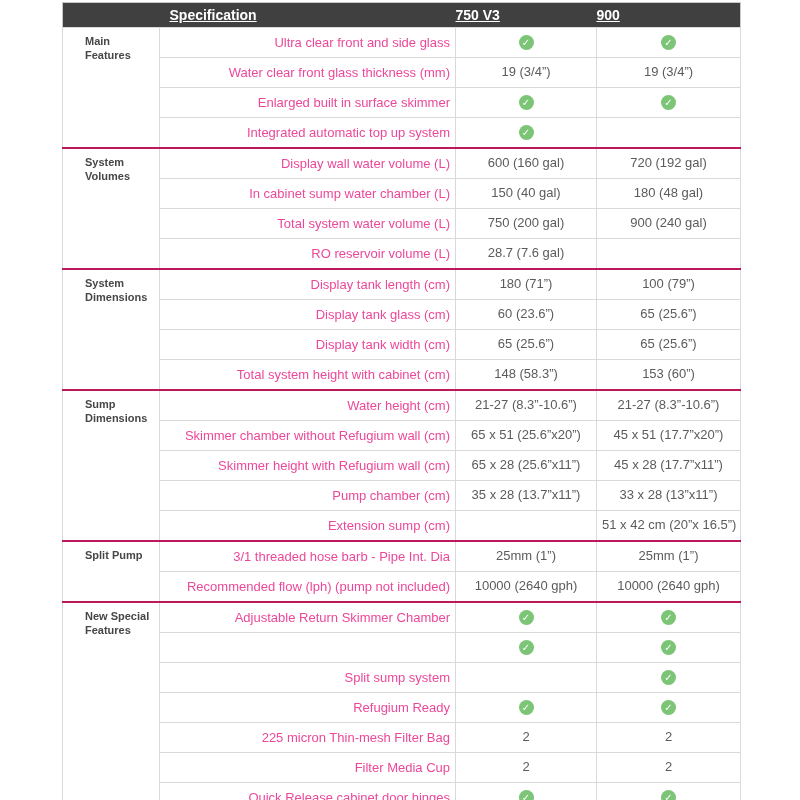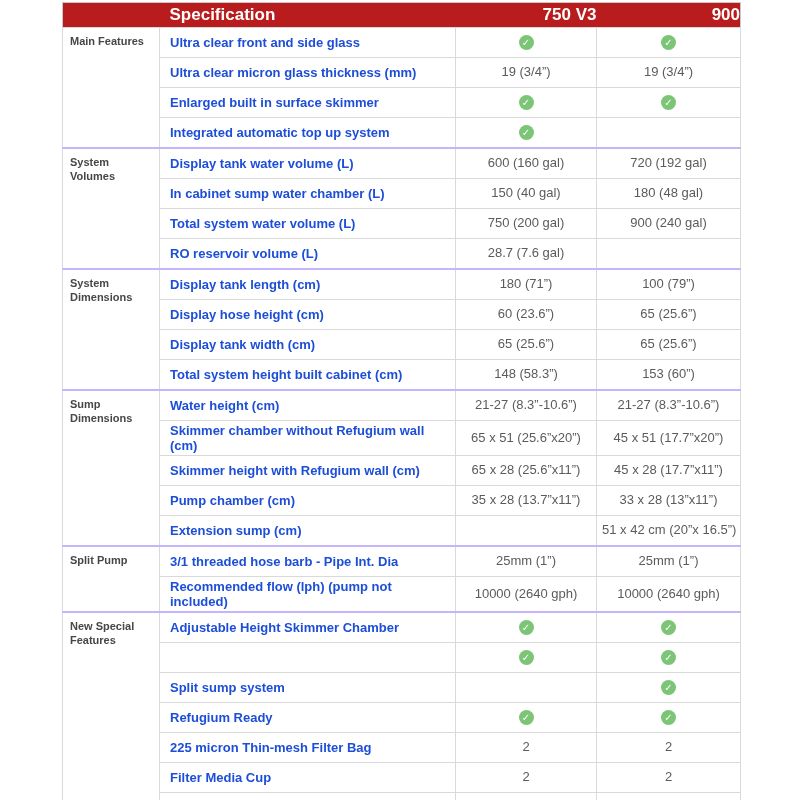--- a/index.html
+++ b/index.html
@@ -10,58 +10,58 @@
   }
   .page{padding:2px 0 0 62px;}
   table.spec{
     border-collapse:collapse;
     width:678px;
     table-layout:fixed;
     border:1px solid #c9c9c9;
     border-bottom:2px solid #9b9b9b;
   }
   thead th{
-    background:#b91c1c;
+    background:#404040;
     color:#ffffff;
-    font-size:17px;
+    font-size:14px;
     font-weight:bold;
     height:24px;
     border:none;
     padding:0;
+    text-decoration:underline;
   }
   th.spec-col{text-align:left;padding-left:10px;}
-  th.val-col{text-align:right;}
+  th.val-col{text-align:left;}
   td{
     border:1px solid #d9d9d9;
     font-size:13px;
     height:25px;
     padding:2px 5px;
     background:#ffffff;
   }
   td.cat{
     vertical-align:top;
-    padding:6px 3px 4px 7px;
+    padding:6px 3px 4px 22px;
     font-weight:bold;
     font-size:11px;
     line-height:1.3;
     color:#474747;
   }
   td.spec{
-    text-align:left;
+    text-align:right;
     padding-left:10px;
-    color:#1d4ed8;
-    font-weight:bold;
+    color:#ec4899;
   }
   td.val{
     text-align:center;
     color:#5b5b5b;
     white-space:pre;
     line-height:1.3;
   }
-  tr.sec-top td{border-top:2px solid #c4b5fd;}
+  tr.sec-top td{border-top:2px solid #be185d;}
   .check{
     display:inline-block;
     width:15px;height:15px;
     border-radius:50%;
     background:#7cc576;
     color:#ffffff;
     font-size:10px;
     line-height:15px;
     font-weight:bold;
     text-align:center;
@@ -88,37 +88,37 @@
       </tr>
     </thead>
     <tbody id="tbody">
         <tr>
           <td rowspan="4" class="cat">Main Features</td>
           <td class="spec">Ultra clear front and side glass</td>
           <td class="val"><span class="check">✓</span></td>
           <td class="val"><span class="check">✓</span></td>
         </tr>
         <tr>
-          <td class="spec">Ultra clear micron glass thickness (mm)</td>
+          <td class="spec">Water clear front glass thickness (mm)</td>
           <td class="val">19 (3/4”)</td>
           <td class="val">19 (3/4”)</td>
         </tr>
         <tr>
           <td class="spec">Enlarged built in surface skimmer</td>
           <td class="val"><span class="check">✓</span></td>
           <td class="val"><span class="check">✓</span></td>
         </tr>
         <tr>
           <td class="spec">Integrated automatic top up system</td>
           <td class="val"><span class="check">✓</span></td>
           <td class="val"></td>
         </tr>
         <tr class="sec-top">
           <td rowspan="4" class="cat">System Volumes</td>
-          <td class="spec">Display tank water volume (L)</td>
+          <td class="spec">Display wall water volume (L)</td>
           <td class="val">600 (160 gal)</td>
           <td class="val">720 (192 gal)</td>
         </tr>
         <tr>
           <td class="spec">In cabinet sump water chamber (L)</td>
           <td class="val">150 (40 gal)</td>
           <td class="val">180 (48 gal)</td>
         </tr>
         <tr>
           <td class="spec">Total system water volume (L)</td>
@@ -130,31 +130,31 @@
           <td class="val">28.7 (7.6 gal)</td>
           <td class="val"></td>
         </tr>
         <tr class="sec-top">
           <td rowspan="4" class="cat">System Dimensions</td>
           <td class="spec">Display tank length (cm)</td>
           <td class="val">180 (71”)</td>
           <td class="val">100 (79”)</td>
         </tr>
         <tr>
-          <td class="spec">Display hose height (cm)</td>
+          <td class="spec">Display tank glass (cm)</td>
           <td class="val">60 (23.6”)</td>
           <td class="val">65 (25.6”)</td>
         </tr>
         <tr>
           <td class="spec">Display tank width (cm)</td>
           <td class="val">65 (25.6”)</td>
           <td class="val">65 (25.6”)</td>
         </tr>
         <tr>
-          <td class="spec">Total system height built cabinet (cm)</td>
+          <td class="spec">Total system height with cabinet (cm)</td>
           <td class="val">148 (58.3”)</td>
           <td class="val">153 (60”)</td>
         </tr>
         <tr class="sec-top">
           <td rowspan="5" class="cat">Sump Dimensions</td>
           <td class="spec">Water height (cm)</td>
           <td class="val">21-27 (8.3”-10.6”)</td>
           <td class="val">21-27 (8.3”-10.6”)</td>
         </tr>
         <tr>
@@ -183,21 +183,21 @@
           <td class="val">25mm (1”)</td>
           <td class="val">25mm (1”)</td>
         </tr>
         <tr>
           <td class="spec">Recommended flow (lph) (pump not included)</td>
           <td class="val">10000 (2640 gph)</td>
           <td class="val">10000 (2640 gph)</td>
         </tr>
         <tr class="sec-top">
           <td rowspan="8" class="cat">New Special Features</td>
-          <td class="spec">Adjustable Height Skimmer Chamber</td>
+          <td class="spec">Adjustable Return Skimmer Chamber</td>
           <td class="val"><span class="check">✓</span></td>
           <td class="val"><span class="check">✓</span></td>
         </tr>
         <tr>
           <td class="spec"></td>
           <td class="val"><span class="check">✓</span></td>
           <td class="val"><span class="check">✓</span></td>
         </tr>
         <tr>
           <td class="spec">Split sump system</td>

